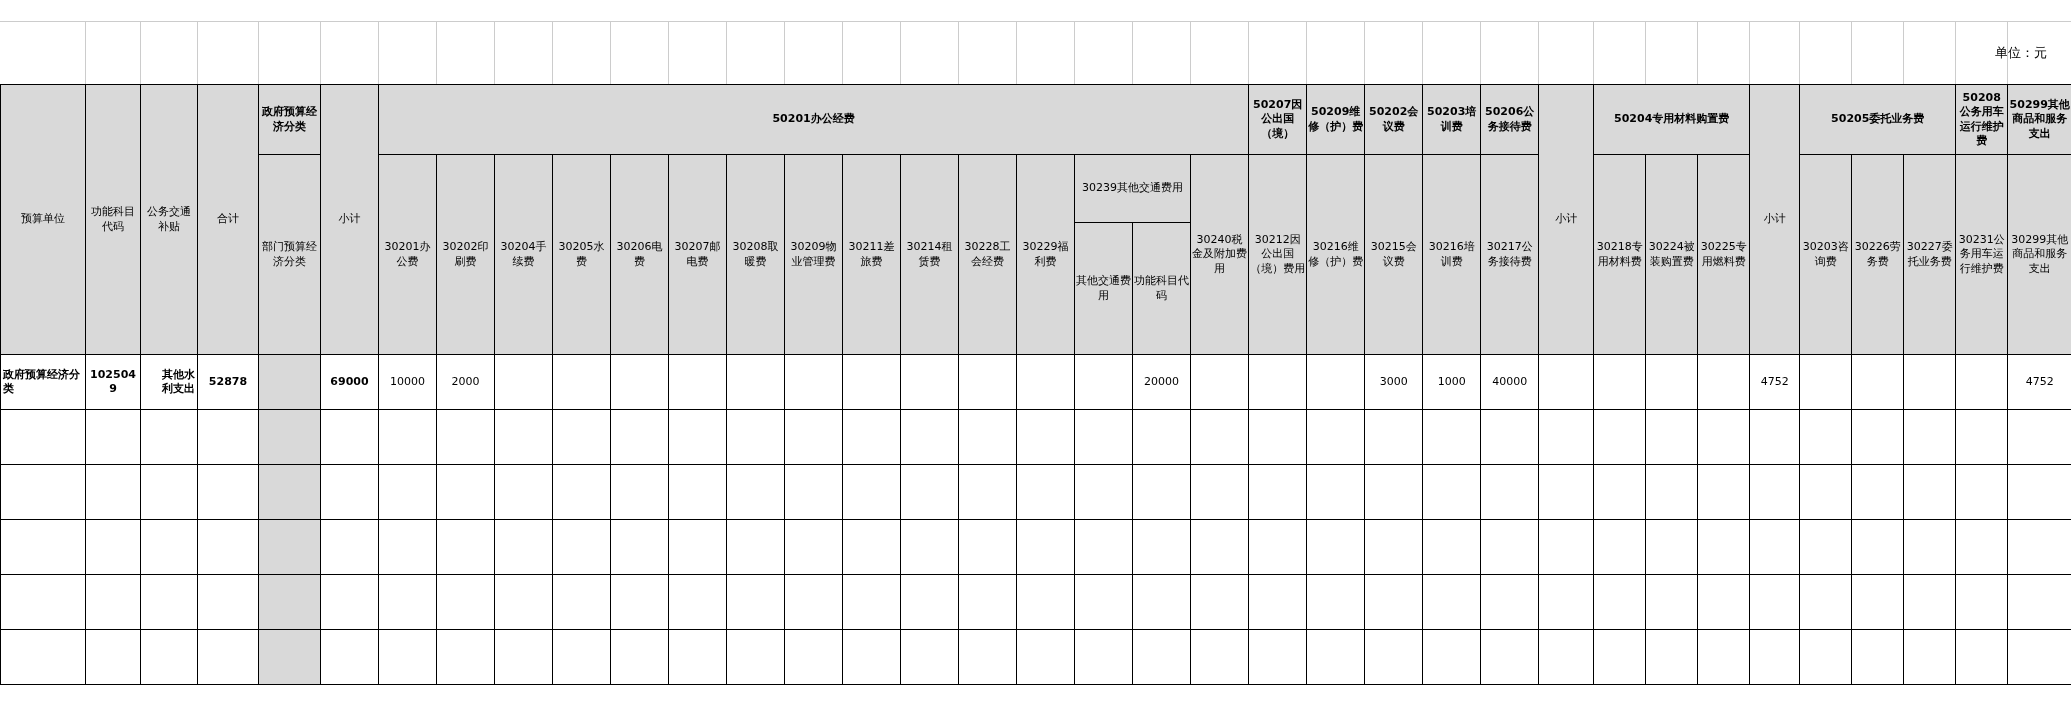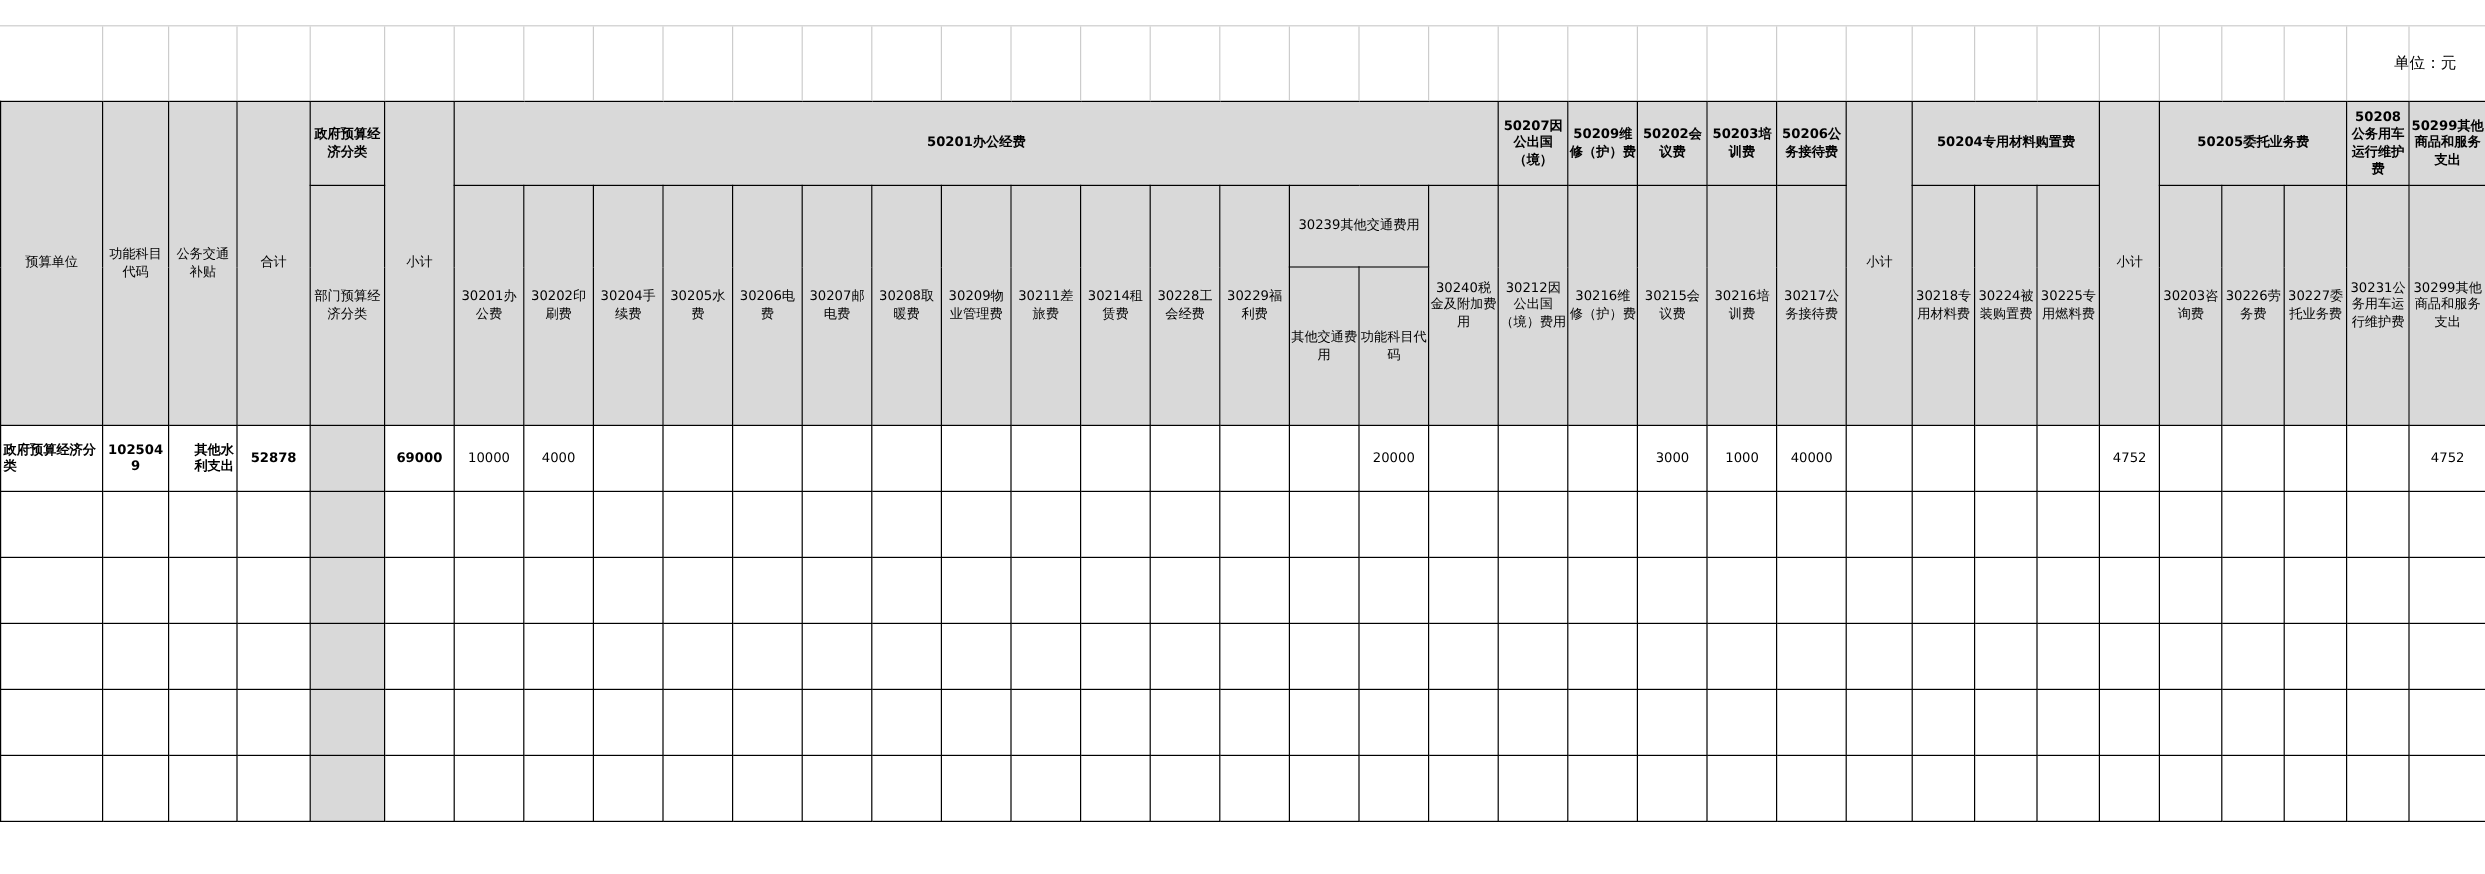--- a/index.html
+++ b/index.html
@@ -179,21 +179,21 @@
       </thead>
     <tbody>
         <tr>
           <td class="bold">政府预算经济分类</td>
           <td class="bold">1025049</td>
           <td class="bold">其他水利支出</td>
           <td class="bold">52878</td>
           <td class="shade"></td>
           <td class="bold">69000</td>
           <td>10000</td>
-          <td>4000</td>
+          <td>2000</td>
           <td></td>
           <td></td>
           <td></td>
           <td></td>
           <td></td>
           <td></td>
           <td></td>
           <td></td>
           <td></td>
           <td></td>

